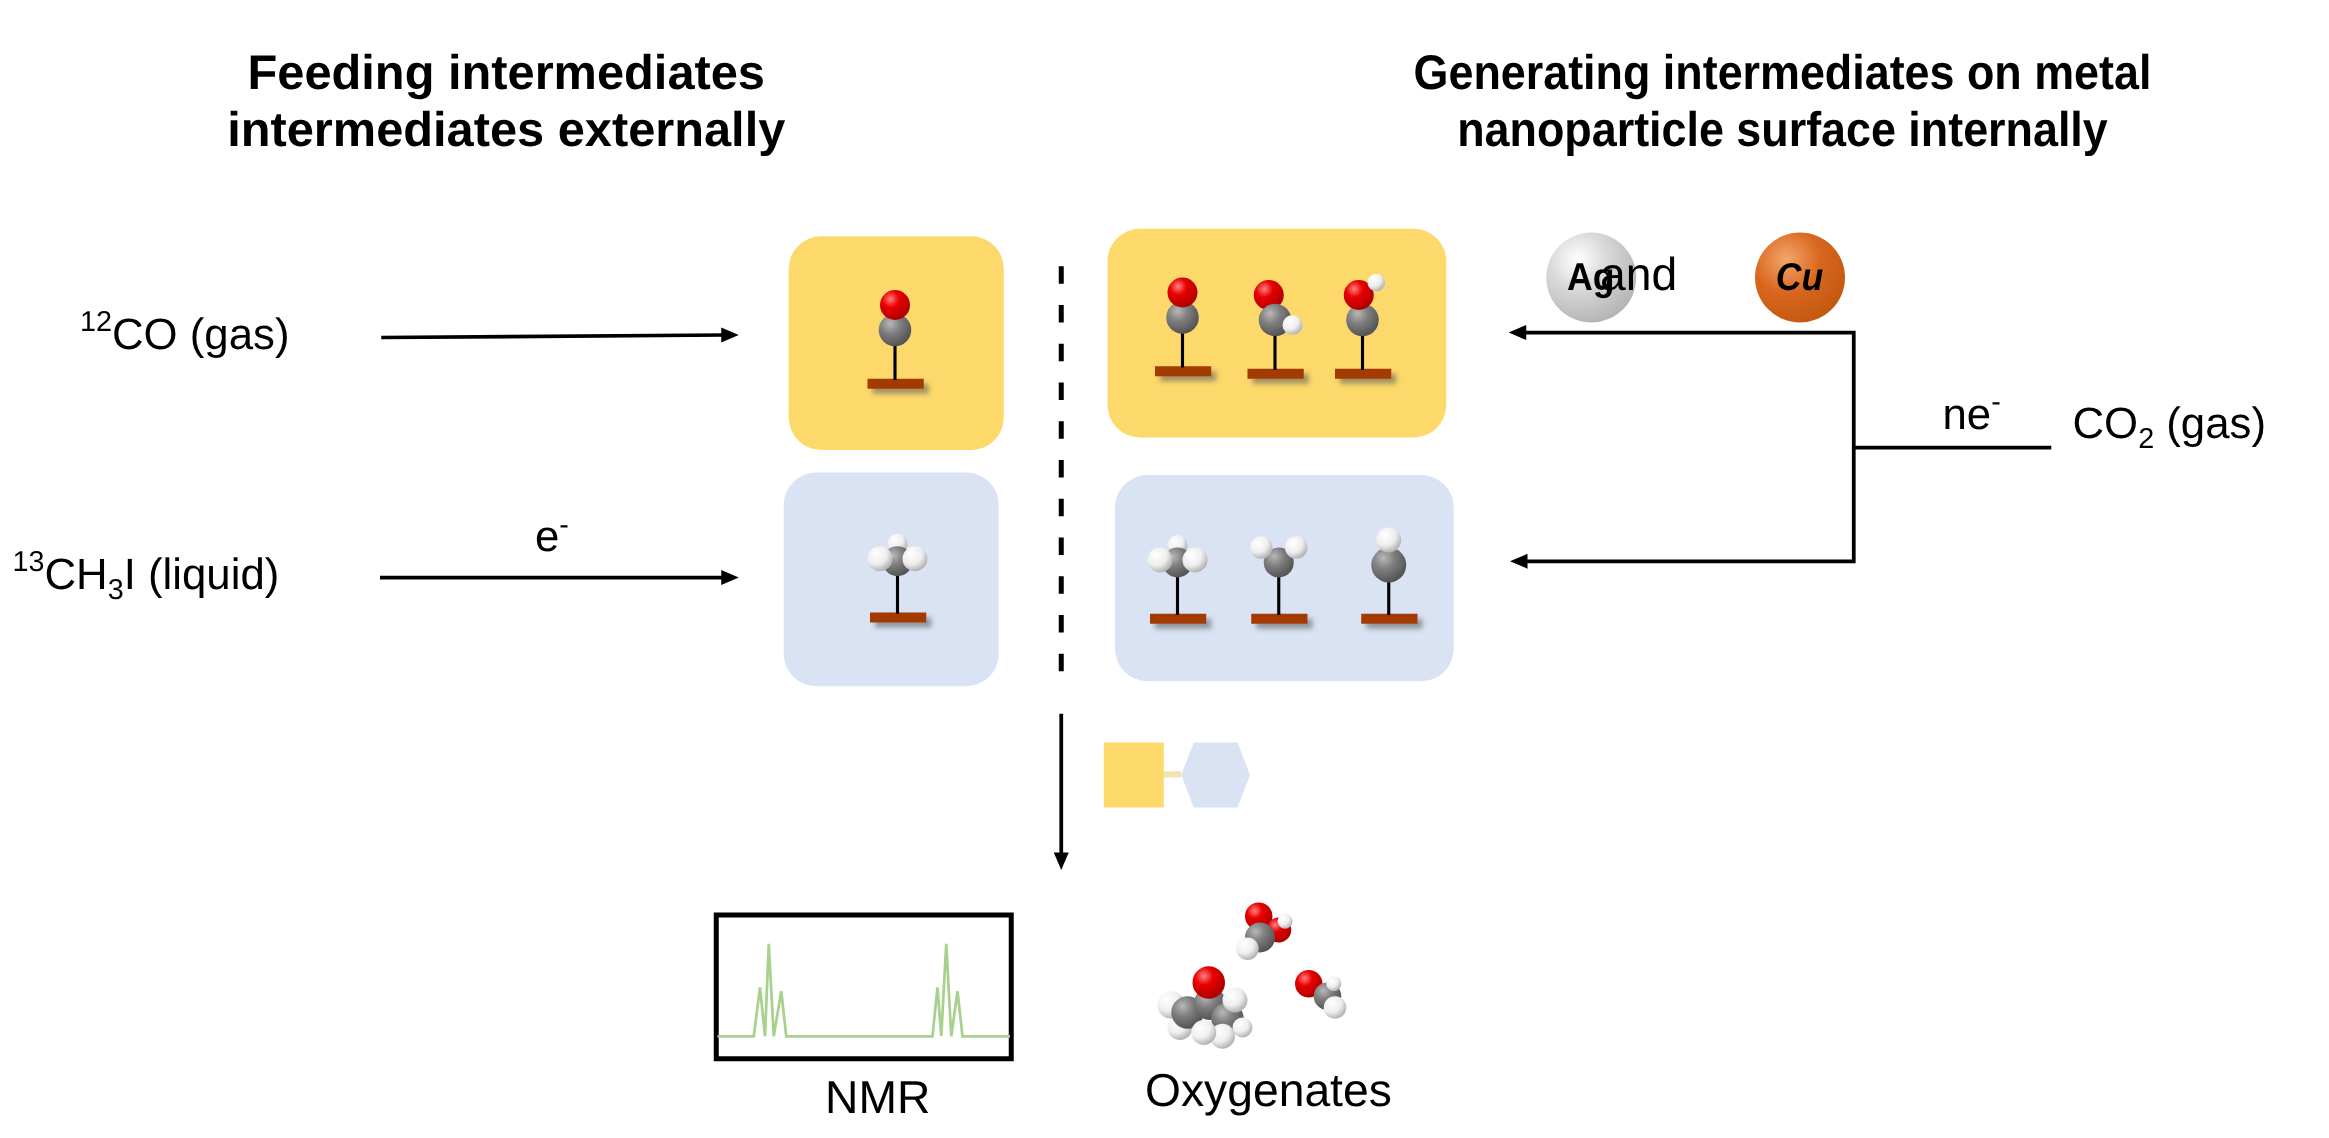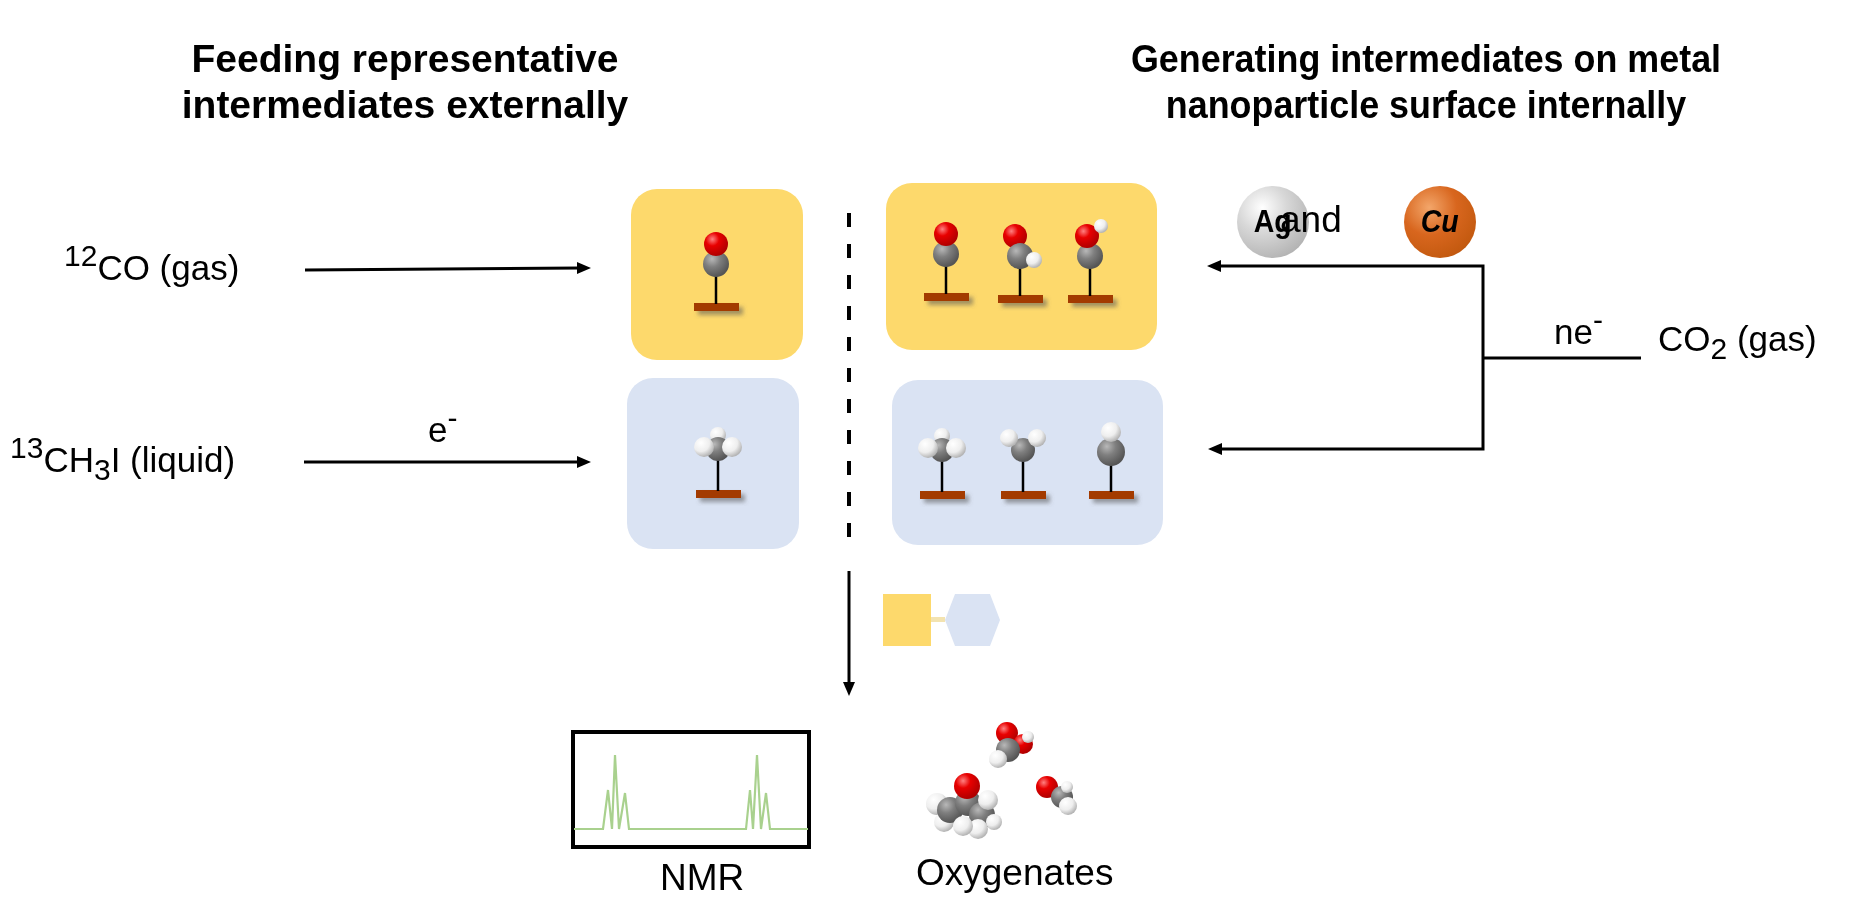--- a/index.html
+++ b/index.html
@@ -2,39 +2,39 @@
 <html><head>
 <meta charset="utf-8">
 <style>
   html, body { margin:0; padding:0; background:#ffffff; }
   body { width:1863px; height:910px; position:relative; overflow:hidden;
          font-family:"Liberation Sans", sans-serif; color:#000; }
   .title { position:absolute; font-weight:bold; font-size:39px; line-height:46px; text-align:center; white-space:nowrap; }
   .title-left { left:155px; width:500px; top:36px; }
   .title-right { left:1056px; width:740px; top:36px; transform:scaleX(0.92); transform-origin:center; }
   .label { position:absolute; font-size:35px; white-space:nowrap; line-height:40px; }
-  .label sup, .label sub { font-size:30px; }
+  .label sup, .label sub { font-size:23px; }
   .label sup { vertical-align:14px; line-height:0; }
   .label sub { vertical-align:-8px; line-height:0; }
   .box { position:absolute; border-radius:26px; }
   .yellow { background:#fdd96c; }
   .blue { background:#dae3f3; }
   svg.overlay { position:absolute; left:0; top:0; }
   .metal { position:absolute; width:72px; height:72px; border-radius:50%;
            display:flex; align-items:center; justify-content:center;
            font-weight:bold; font-size:31px; }
   .metal-ag { background: radial-gradient(circle at 35% 30%, #ffffff 0%, #d8d8d8 35%, #b6b6b6 75%, #9a9a9a 100%); }
   .metal-cu { background: radial-gradient(circle at 35% 30%, #f3a66a 0%, #d8661e 40%, #c45a10 75%, #a54a08 100%); font-style: italic; }
   .metal span { transform:scaleX(0.92); }
 </style>
 </head>
 <body>
 
 <div class="title title-left">
-  <div>Feeding representative</div>
+  <div>Feeding intermediates</div>
   <div>intermediates externally</div>
 </div>
 <div class="title title-right">
   <div>Generating intermediates on metal</div>
   <div>nanoparticle surface internally</div>
 </div>
 
 <div class="label" style="left:64px; top:248px;">
   <sup>12</sup><span>CO</span><span> (gas)</span>
 </div>

